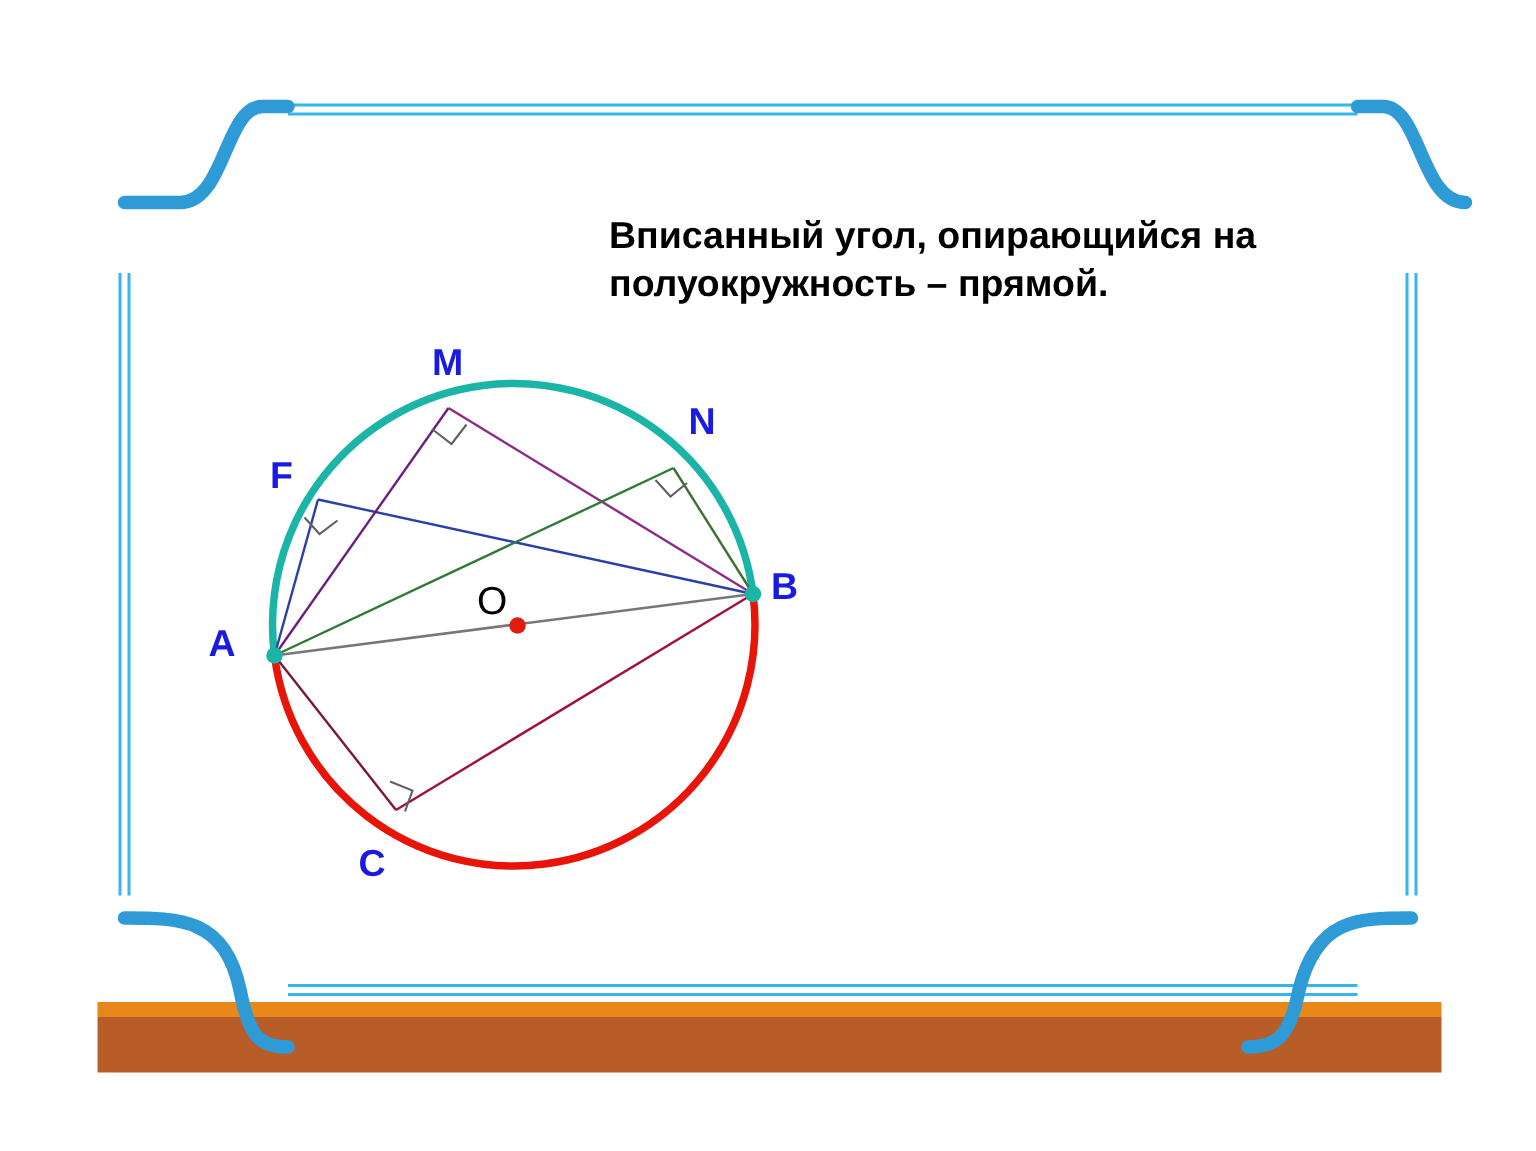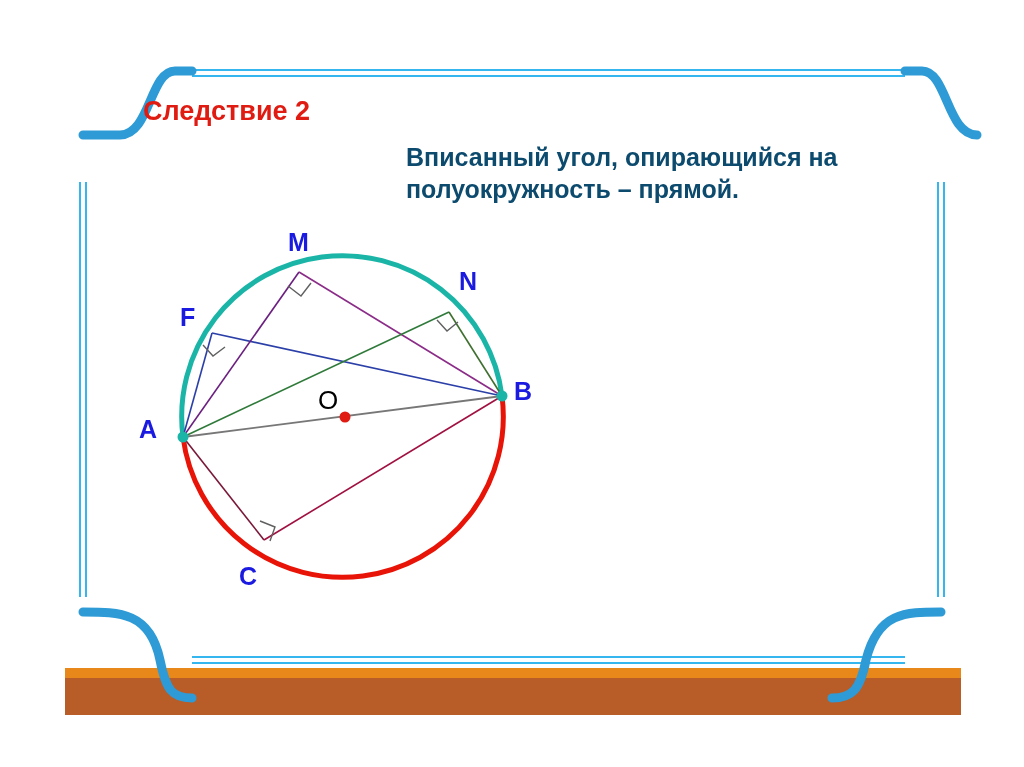--- a/index.html
+++ b/index.html
@@ -36,21 +36,21 @@
     font-size: 27px;
     font-weight: bold;
     color: #E01B12;
   }
   #statement {
     left: 406px;
     top: 141px;
     width: 560px;
     font-size: 25px;
     font-weight: bold;
-    color: #0c4a6e;
+    color: #000000;
     line-height: 1.28;
     white-space: normal;
   }
   .pt-label {
     font-size: 25px;
     font-weight: bold;
     color: #1A1AE0;
   }
   #label-center {
     font-size: 26px;
@@ -113,21 +113,20 @@
       <path d="M 437 320 L 447 331 L 458 322"></path>
       <path d="M 203 345 L 213 356 L 225 347"></path>
       <path d="M 260 521 L 275 527 L 270 541"></path>
     </g>
 
     <circle cx="183" cy="437" r="5.5" fill="#1BB5A8"></circle>
     <circle cx="502" cy="396" r="5.5" fill="#1BB5A8"></circle>
     <circle cx="345" cy="417" r="5.5" fill="#E01B12"></circle>
   </svg>
 
-  <div class="txt" id="corollary-title">Следствие 2</div>
 
   <div class="txt" id="statement">Вписанный угол, опирающийся на полуокружность – прямой.</div>
 
   <div class="txt pt-label" style="left:139px; top:415px;">A</div>
   <div class="txt pt-label" style="left:514px; top:377px;">B</div>
   <div class="txt pt-label" style="left:288px; top:228px;">M</div>
   <div class="txt pt-label" style="left:459px; top:267px;">N</div>
   <div class="txt pt-label" style="left:180px; top:303px;">F</div>
   <div class="txt pt-label" style="left:239px; top:562px;">C</div>
   <div class="txt" id="label-center" style="left:318px; top:385px;">O</div>

